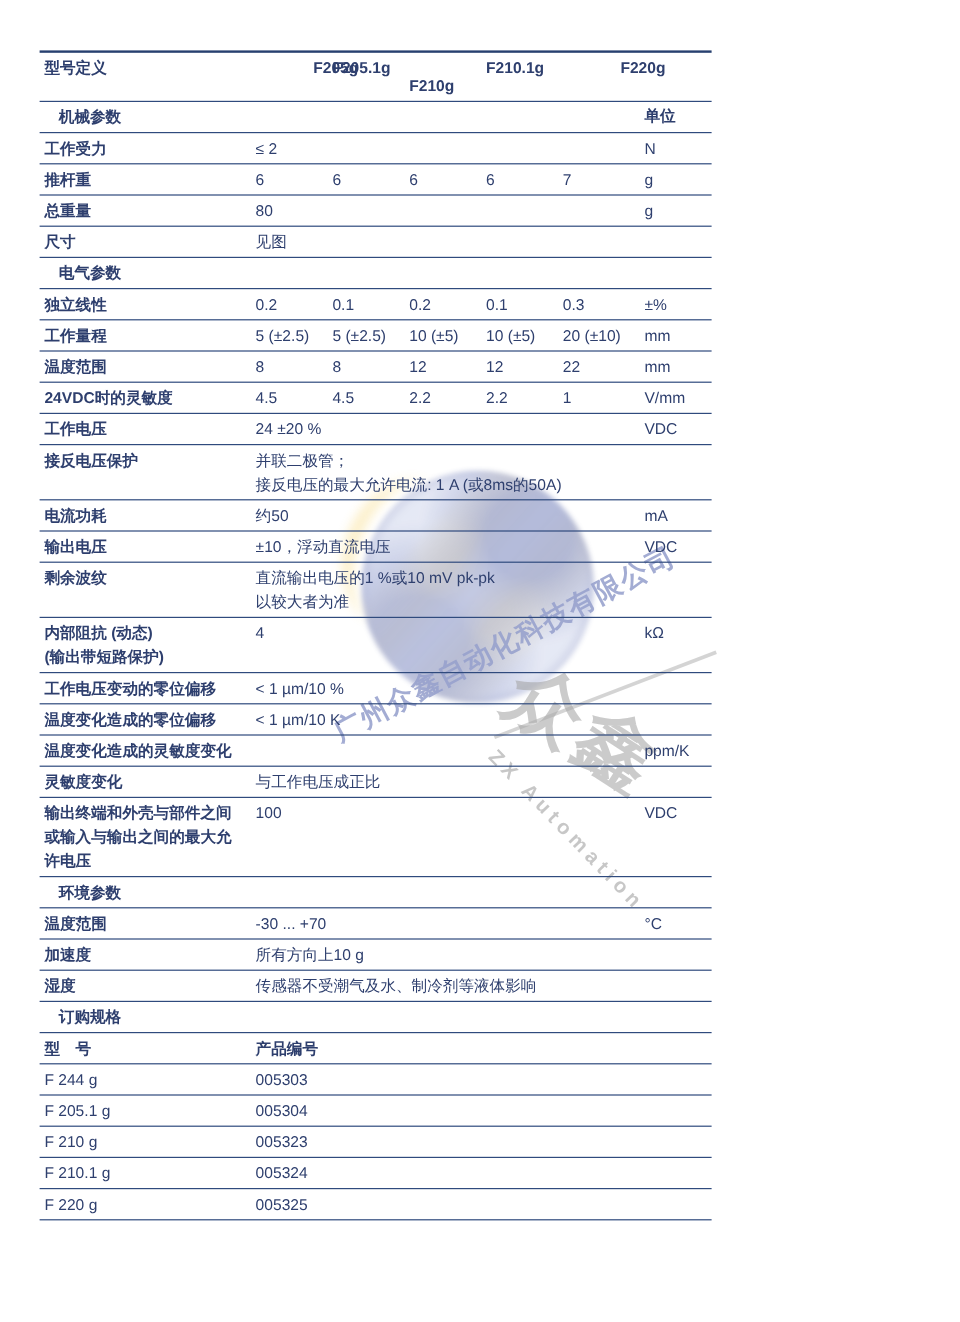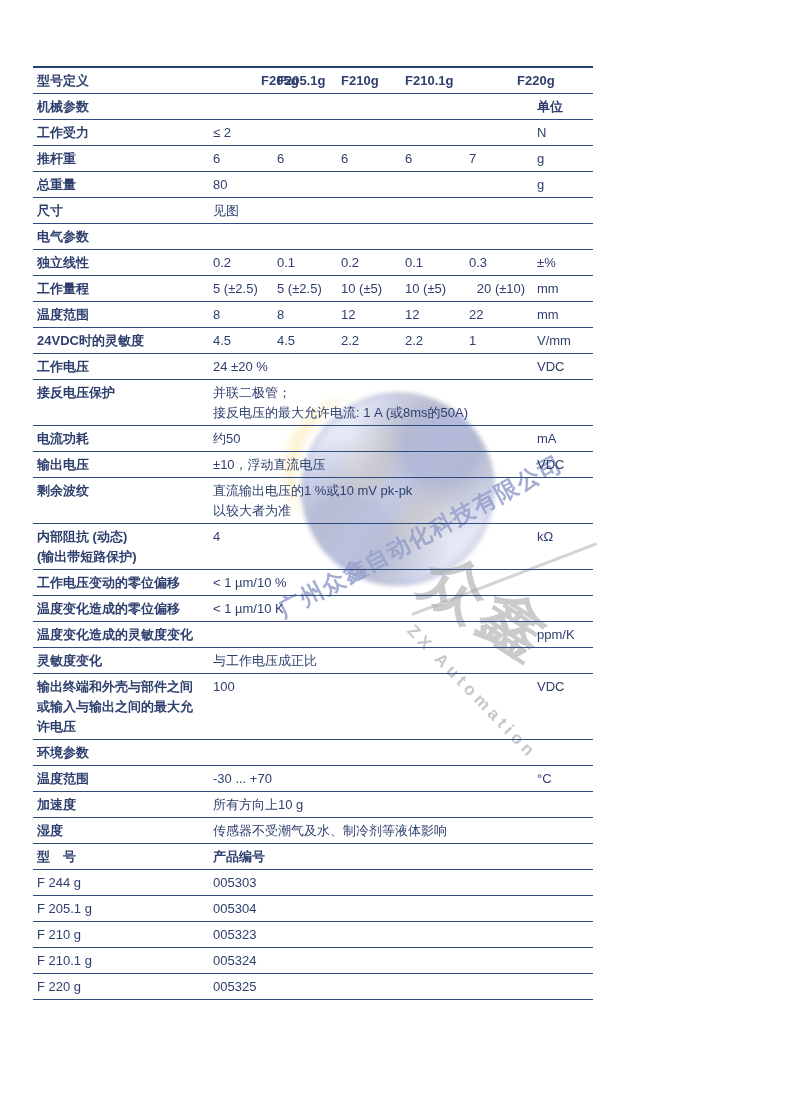--- a/index.html
+++ b/index.html
@@ -45,38 +45,38 @@
   }
   .wm-brand-en {
     position:absolute; left:417px; top:621px;
     transform:rotate(46deg); transform-origin:left top;
     font-size:17px; font-weight:bold; letter-spacing:4.5px;
     color:#a2a2a2; opacity:.6; white-space:nowrap;
   }
 
   
   .spec-table {
-    position:absolute; left:33px; top:66px; width:560px;
+    position:absolute; left:33px; top:42px; width:560px;
     border-top:2.5px solid #27406f;
     color:#2e3f6e; font-size:13px;
   }
   .t-row {
     display:grid;
     grid-template-columns:180px 64px 64px 64px 64px 64px 60px;
     border-bottom:1.5px solid #2f4a7d;
     padding:3px 0 2px;
     align-items:start;
   }
   .c { line-height:20px; white-space:pre-line; }
   .label { grid-column:1; padding-left:4px; font-weight:bold; }
   .unit  { grid-column:7; padding-left:4px; }
   .span-val { grid-column:2 / 7; }
   .t-row.models .c { font-weight:bold; }
-  .t-row.section .label { grid-column:1 / 7; }
-  .t-row.section .unit { font-weight:bold; }
+  .t-row.section .label { grid-column:1 / 7;margin-left:12px; }
+  .t-row.section .unit { font-weight:bold;font-family:Liberation Mono, monospace; }
   .t-row.order_header .c { font-weight:bold; }
   .t-row.order .label { font-weight:normal; }
 </style>
 </head>
 <body>
 
 <div class="page">
 
   <div class="watermark-layer">
     <div class="globe"></div>
@@ -84,21 +84,21 @@
     <div class="wm-brand-cn">众鑫</div>
     <div class="wm-slash"></div>
     <div class="wm-brand-en">ZX  Automation</div>
   </div>
 
   <div class="spec-table">
       <div class="t-row models">
         <div class="c label">型号定义</div>
         <div class="c v" style="grid-column: 2; margin-left: 48px;">F205g</div>
         <div class="c v" style="grid-column: 3;">F205.1g</div>
-        <div class="c v" style="grid-column: 4;">F210g</div>
+        <div class="c v" style="grid-column: 4; margin-top: 15px;">F210g</div>
         <div class="c v" style="grid-column: 5;">F210.1g</div>
         <div class="c v" style="grid-column: 6; margin-left: 48px;">F220g</div>
       </div>
       <div class="t-row section">
         <div class="c label">机械参数</div>
         <div class="c unit">单位</div>
       </div>
       <div class="t-row param">
         <div class="c label">工作受力</div>
         <div class="c span-val">≤ 2</div>
@@ -133,21 +133,21 @@
         <div class="c v" style="grid-column: 5;">0.1</div>
         <div class="c v" style="grid-column: 6;">0.3</div>
         <div class="c unit">±%</div>
       </div>
       <div class="t-row param">
         <div class="c label">工作量程</div>
         <div class="c v" style="grid-column: 2;">5 (±2.5)</div>
         <div class="c v" style="grid-column: 3;">5 (±2.5)</div>
         <div class="c v" style="grid-column: 4;">10 (±5)</div>
         <div class="c v" style="grid-column: 5;">10 (±5)</div>
-        <div class="c v" style="grid-column: 6; text-align: center;">20 (±10)</div>
+        <div class="c v" style="grid-column: 6;">20 (±10)</div>
         <div class="c unit">mm</div>
       </div>
       <div class="t-row param">
         <div class="c label">温度范围</div>
         <div class="c v" style="grid-column: 2;">8</div>
         <div class="c v" style="grid-column: 3;">8</div>
         <div class="c v" style="grid-column: 4;">12</div>
         <div class="c v" style="grid-column: 5;">12</div>
         <div class="c v" style="grid-column: 6;">22</div>
         <div class="c unit">mm</div>
@@ -224,20 +224,23 @@
         <div class="c unit">°C</div>
       </div>
       <div class="t-row param">
         <div class="c label">加速度</div>
         <div class="c span-val">所有方向上10 g</div>
       </div>
       <div class="t-row param">
         <div class="c label">湿度</div>
         <div class="c span-val">传感器不受潮气及水、制冷剂等液体影响</div>
       </div>
+      <div class="t-row section">
+        <div class="c label">订购规格</div>
+      </div>
       <div class="t-row order_header">
         <div class="c label">型　号</div>
         <div class="c span-val">产品编号</div>
       </div>
       <div class="t-row order">
         <div class="c label">F 244 g</div>
         <div class="c span-val">005303</div>
       </div>
       <div class="t-row order">
         <div class="c label">F 205.1 g</div>

